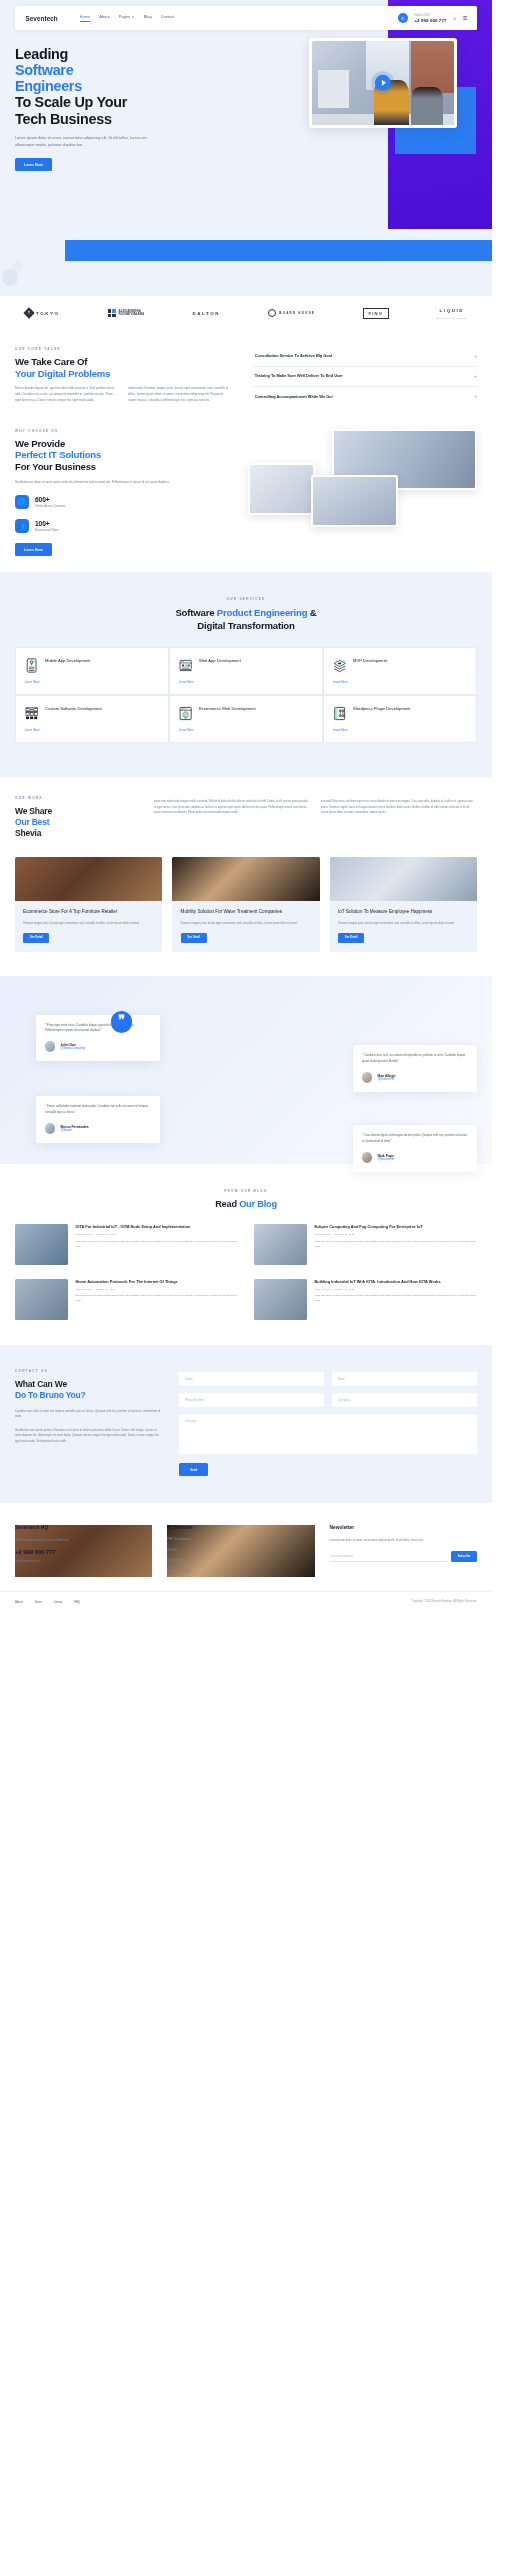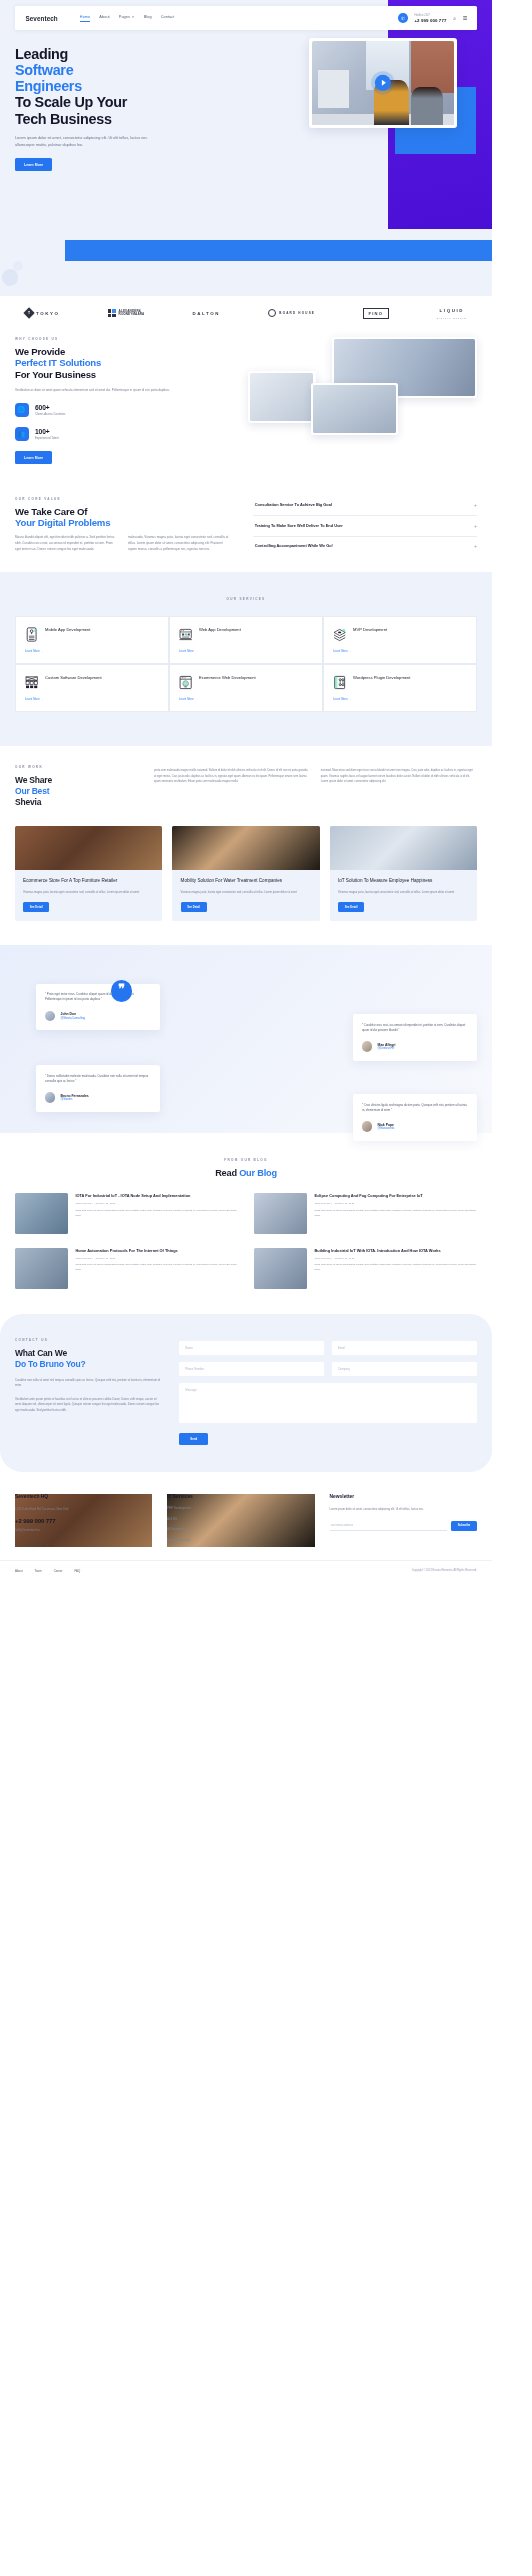--- a/index.html
+++ b/index.html
@@ -242,21 +242,21 @@
   .p1 { background:linear-gradient(135deg,#9fb4c9,#5c7governs); background:linear-gradient(135deg,#9fb4c9,#5c7890); }
   .p2 { background:linear-gradient(135deg,#c3cedd,#7c8da2); }
   .p3 { background:linear-gradient(135deg,#a8b8ca,#6b7f95); }
   .p4 { background:linear-gradient(135deg,#b6c3d3,#74869c); }
   .post-b { flex:1; }
   .post-t { font-size:3.9px; font-weight:700; line-height:1.5; color:#1b1d29; }
   .post-meta { font-size:2.4px; color:#9aa0b3; margin-top:3px; letter-spacing:0.1px; }
   .post-p { font-size:2.5px; line-height:1.9; color:#8a8fa3; margin-top:3.7px; }
 
   
-  .contact { background:#eef2fb; padding:24px 15px 27px; display:flex; gap:16.3px;border-radius:22px; }
+  .contact { background:#eef2fb; padding:24px 15px 27px; display:flex; gap:16.3px; }
   .ct-left { width:148px; }
   .ct-left h2 { font-size:8.5px; line-height:1.3; font-weight:700; margin-top:6px; letter-spacing:-0.2px; }
   .ct-left h2 .bl { color:#2b7cf0; }
   .ct-left p { margin-top:8.1px; font-size:2.8px; line-height:1.95; color:#7b8096; }
   .ct-form { flex:1; padding-top:3px; }
   .ct-row { display:flex; gap:7.4px; margin-bottom:6.7px; }
   .ct-form input, .ct-form textarea {
     flex:1; width:100%; background:#fff; border:none; border-radius:1.5px;
     padding:5.2px 6px; font-size:2.8px; color:#1b1d29;
     font-family:"Liberation Sans", sans-serif; outline:none;
@@ -377,20 +377,50 @@
     </div>
     <div class="logo-item">
       <span class="boxlogo">FINO</span>
     </div>
     <div class="logo-item" style="flex-direction:column">
       <span class="lg-txt">LIQUID</span>
       <span class="liquid-sub">DIGITAL STUDIO</span>
     </div>
   </section>
 
+  <section class="sec">
+    <div class="corevalue">
+      <div class="cv-left">
+        <div class="eyebrow">OUR CORE VALUE</div>
+        <h2 class="sec-title">
+          <span>We Take Care Of</span><br>
+          <span class="bl">Your Digital Problems</span>
+        </h2>
+        <div class="cv-cols">
+          <p class="small-p">Mauris blandit aliquet elit, eget tincidunt nibh pulvinar a. Sed porttitor lectus nibh. Curabitur arcu erat, accumsan id imperdiet et, porttitor at sem. Proin eget tortor risus. Donec rutrum congue leo eget malesuada.</p>
+          <p class="small-p">malesuada. Vivamus magna justo, lacinia eget consectetur sed, convallis at tellus. Lorem ipsum dolor sit amet, consectetur adipiscing elit. Praesent sapien massa, convallis a pellentesque nec, egestas non nisi.</p>
+        </div>
+      </div>
+      <div class="cv-right">
+        <div class="acc-item">
+          <span class="acc-q">Consultation Service To Achieve Big Goal</span>
+          <span class="acc-plus">+</span>
+        </div>
+        <div class="acc-item">
+          <span class="acc-q">Training To Make Sure Well Deliver To End User</span>
+          <span class="acc-plus">+</span>
+        </div>
+        <div class="acc-item" style="border-bottom:none">
+          <span class="acc-q">Controlling Accompaniment While We Go!</span>
+          <span class="acc-plus">+</span>
+        </div>
+      </div>
+    </div>
+  </section>
+
   <section class="sec" style="padding-top:6px">
     <div class="why">
       <div class="why-left">
         <div class="eyebrow">WHY CHOOSE US</div>
         <h2 class="sec-title">
           <span>We Provide</span><br>
           <span class="bl">Perfect IT Solutions</span><br>
           <span>For Your Business</span>
         </h2>
         <p class="small-p why-p">Vestibulum ac diam sit amet quam vehicula elementum sed sit amet dui. Pellentesque in ipsum id orci porta dapibus.</p>
@@ -417,52 +447,26 @@
         <div class="wimg wimg-b">
             <div class="inner"></div>
           </div>
         <div class="wimg wimg-c">
             <div class="inner"></div>
           </div>
       </div>
     </div>
   </section>
 
-  <section class="sec">
-    <div class="corevalue">
-      <div class="cv-left">
-        <div class="eyebrow">OUR CORE VALUE</div>
-        <h2 class="sec-title">
-          <span>We Take Care Of</span><br>
-          <span class="bl">Your Digital Problems</span>
-        </h2>
-        <div class="cv-cols">
-          <p class="small-p">Mauris blandit aliquet elit, eget tincidunt nibh pulvinar a. Sed porttitor lectus nibh. Curabitur arcu erat, accumsan id imperdiet et, porttitor at sem. Proin eget tortor risus. Donec rutrum congue leo eget malesuada.</p>
-          <p class="small-p">malesuada. Vivamus magna justo, lacinia eget consectetur sed, convallis at tellus. Lorem ipsum dolor sit amet, consectetur adipiscing elit. Praesent sapien massa, convallis a pellentesque nec, egestas non nisi.</p>
-        </div>
-      </div>
-      <div class="cv-right">
-        <div class="acc-item">
-          <span class="acc-q">Consultation Service To Achieve Big Goal</span>
-          <span class="acc-plus">+</span>
-        </div>
-        <div class="acc-item">
-          <span class="acc-q">Training To Make Sure Well Deliver To End User</span>
-          <span class="acc-plus">+</span>
-        </div>
-        <div class="acc-item" style="border-bottom:none">
-          <span class="acc-q">Controlling Accompaniment While We Go!</span>
-          <span class="acc-plus">+</span>
-        </div>
-      </div>
-    </div>
-  </section>
-
   <section class="services">
     <div class="eyebrow">OUR SERVICES</div>
+    <h2>
+      <span>Software </span><span class="bl">Product Engineering</span><span> &amp;</span><br>
+      <span>Digital Transformation</span>
+    </h2>
     <div class="svc-grid">
       <div class="svc-cell">
         <div class="svc-head">
           <svg class="svc-ico" viewBox="0 0 24 26">
             <rect x="4" y="1" width="16" height="24" rx="2.5" fill="none" stroke="#1b1d29" stroke-width="1.4"></rect>
             <circle cx="12" cy="7" r="2.4" fill="none" stroke="#1b1d29" stroke-width="1.4"></circle>
             <path d="M12 9.4v3" stroke="#1b1d29" stroke-width="1.4"></path>
             <path d="M7 16h10M7 19h10M7 22h10" stroke="#1b1d29" stroke-width="1.2"></path>
             <circle cx="19" cy="6" r="3" fill="#4fd8a8" opacity=".55"></circle>
           </svg>

